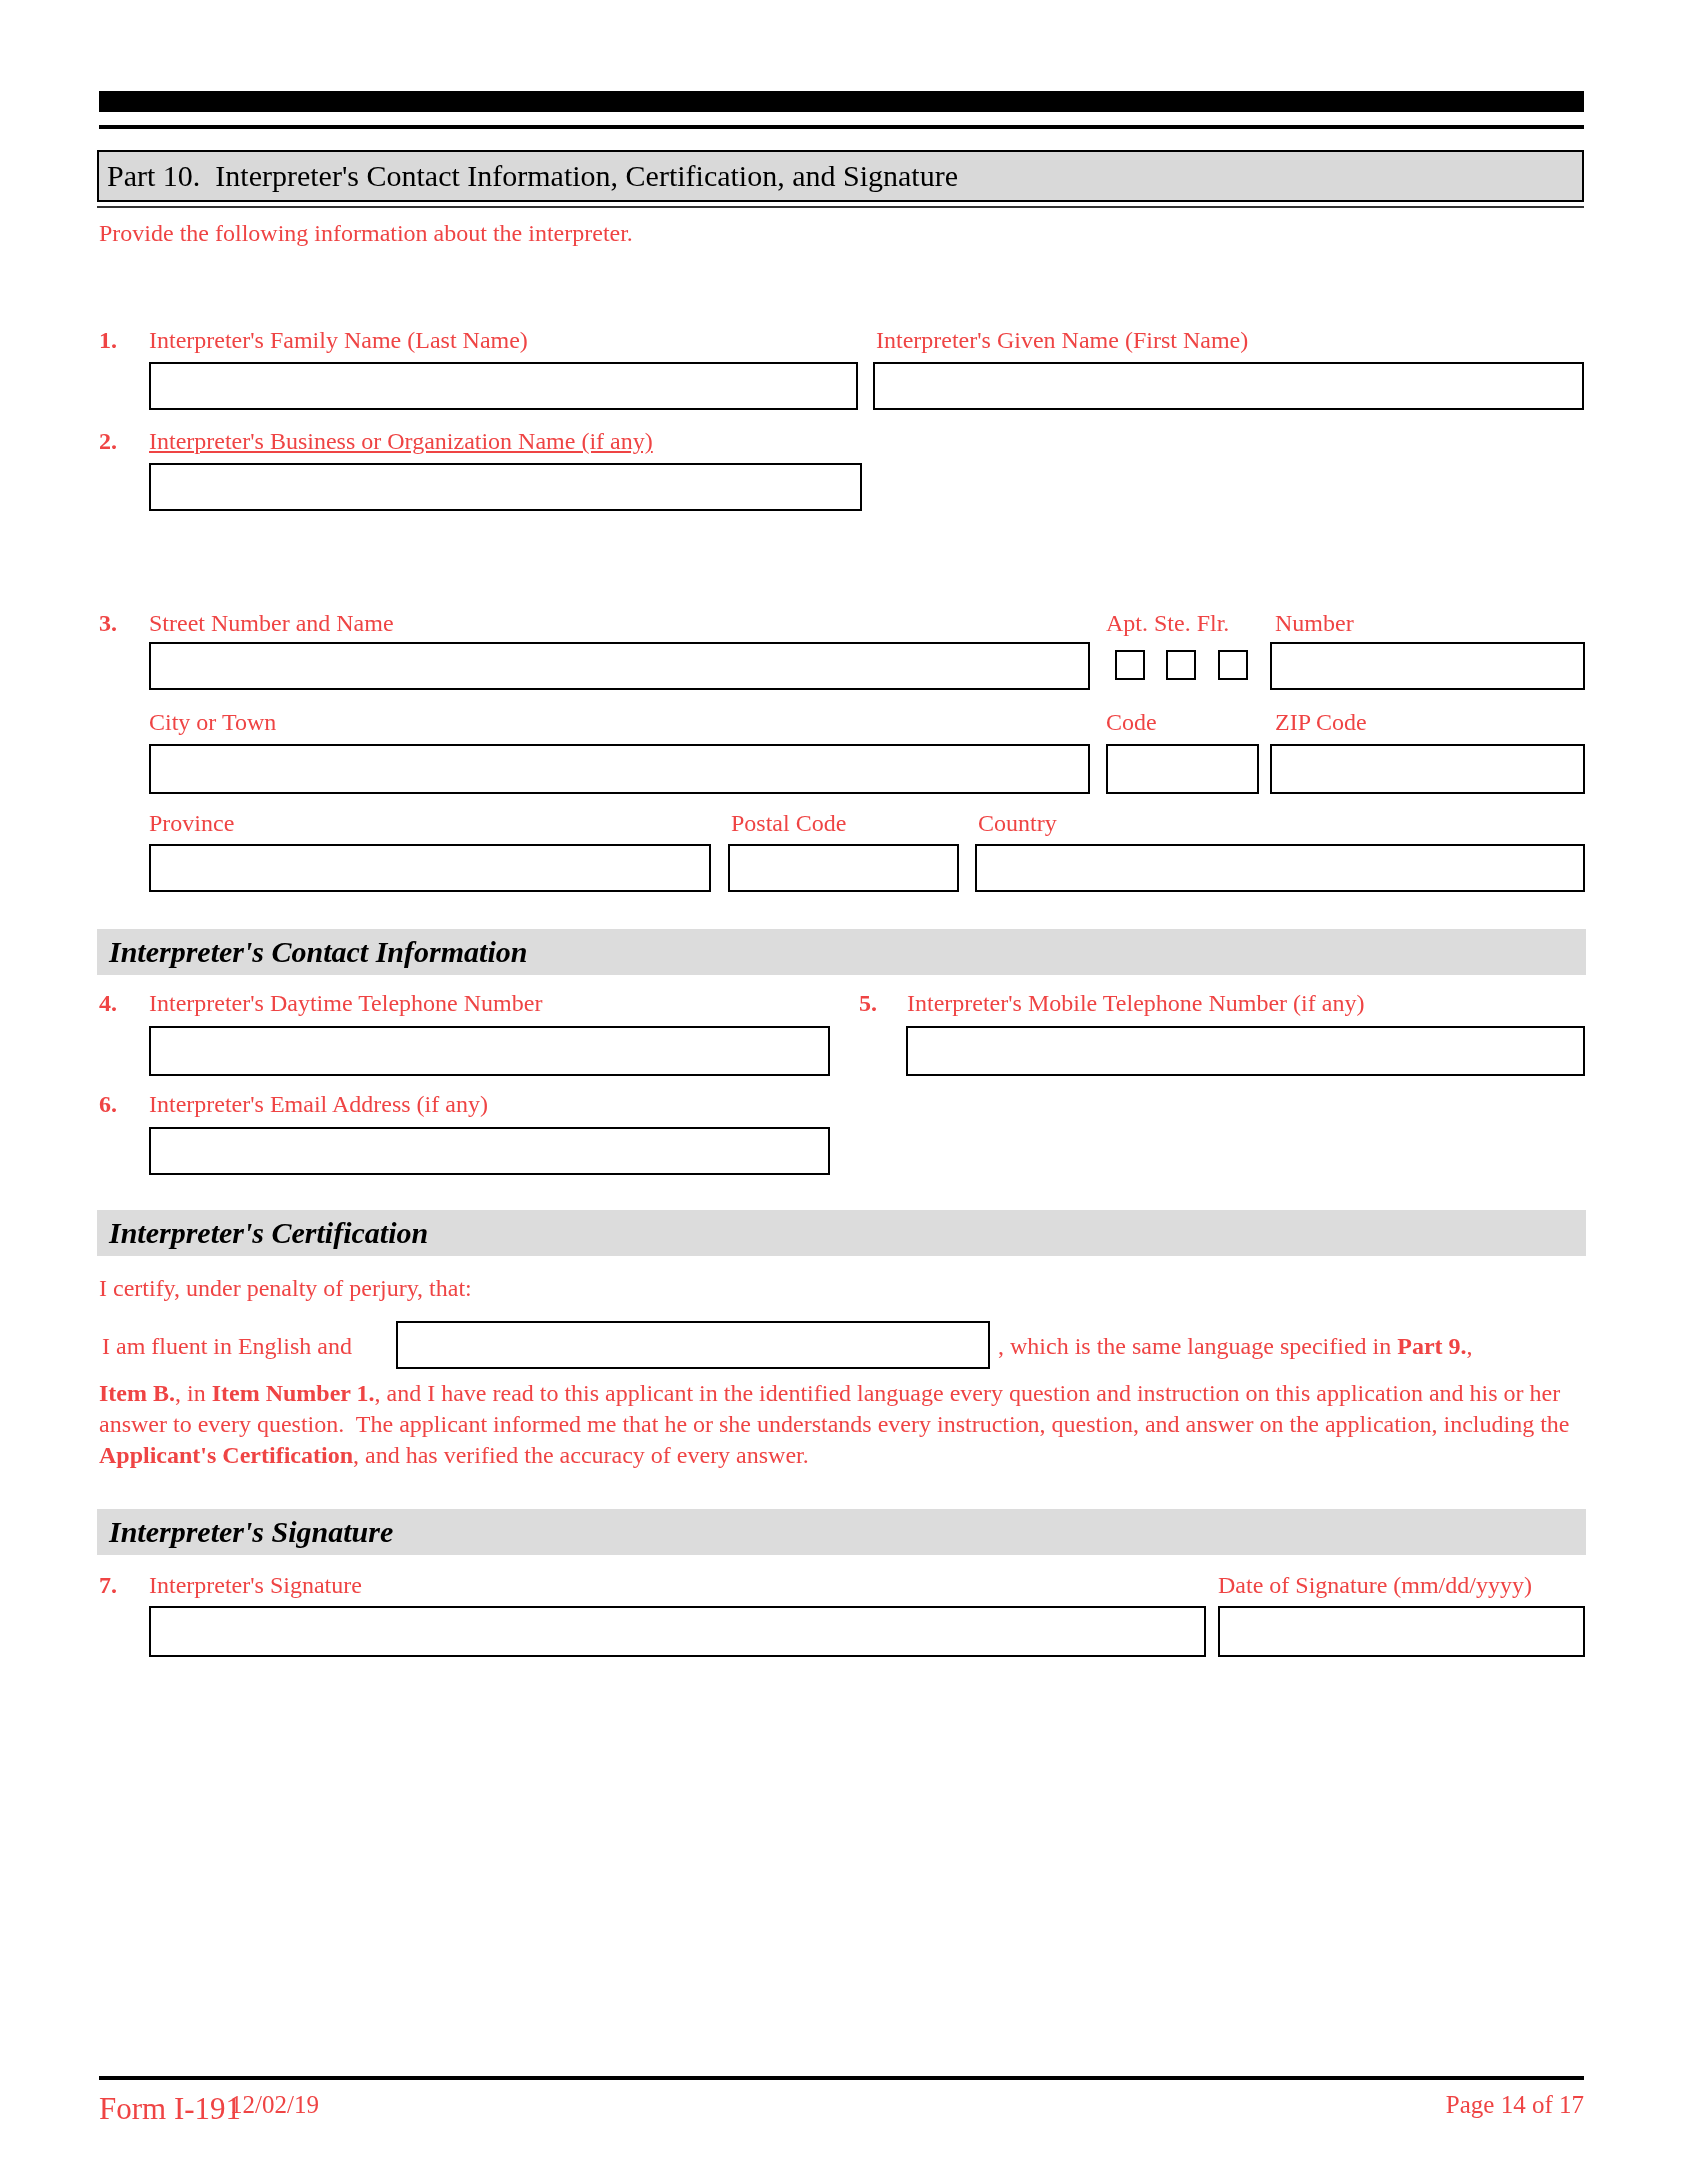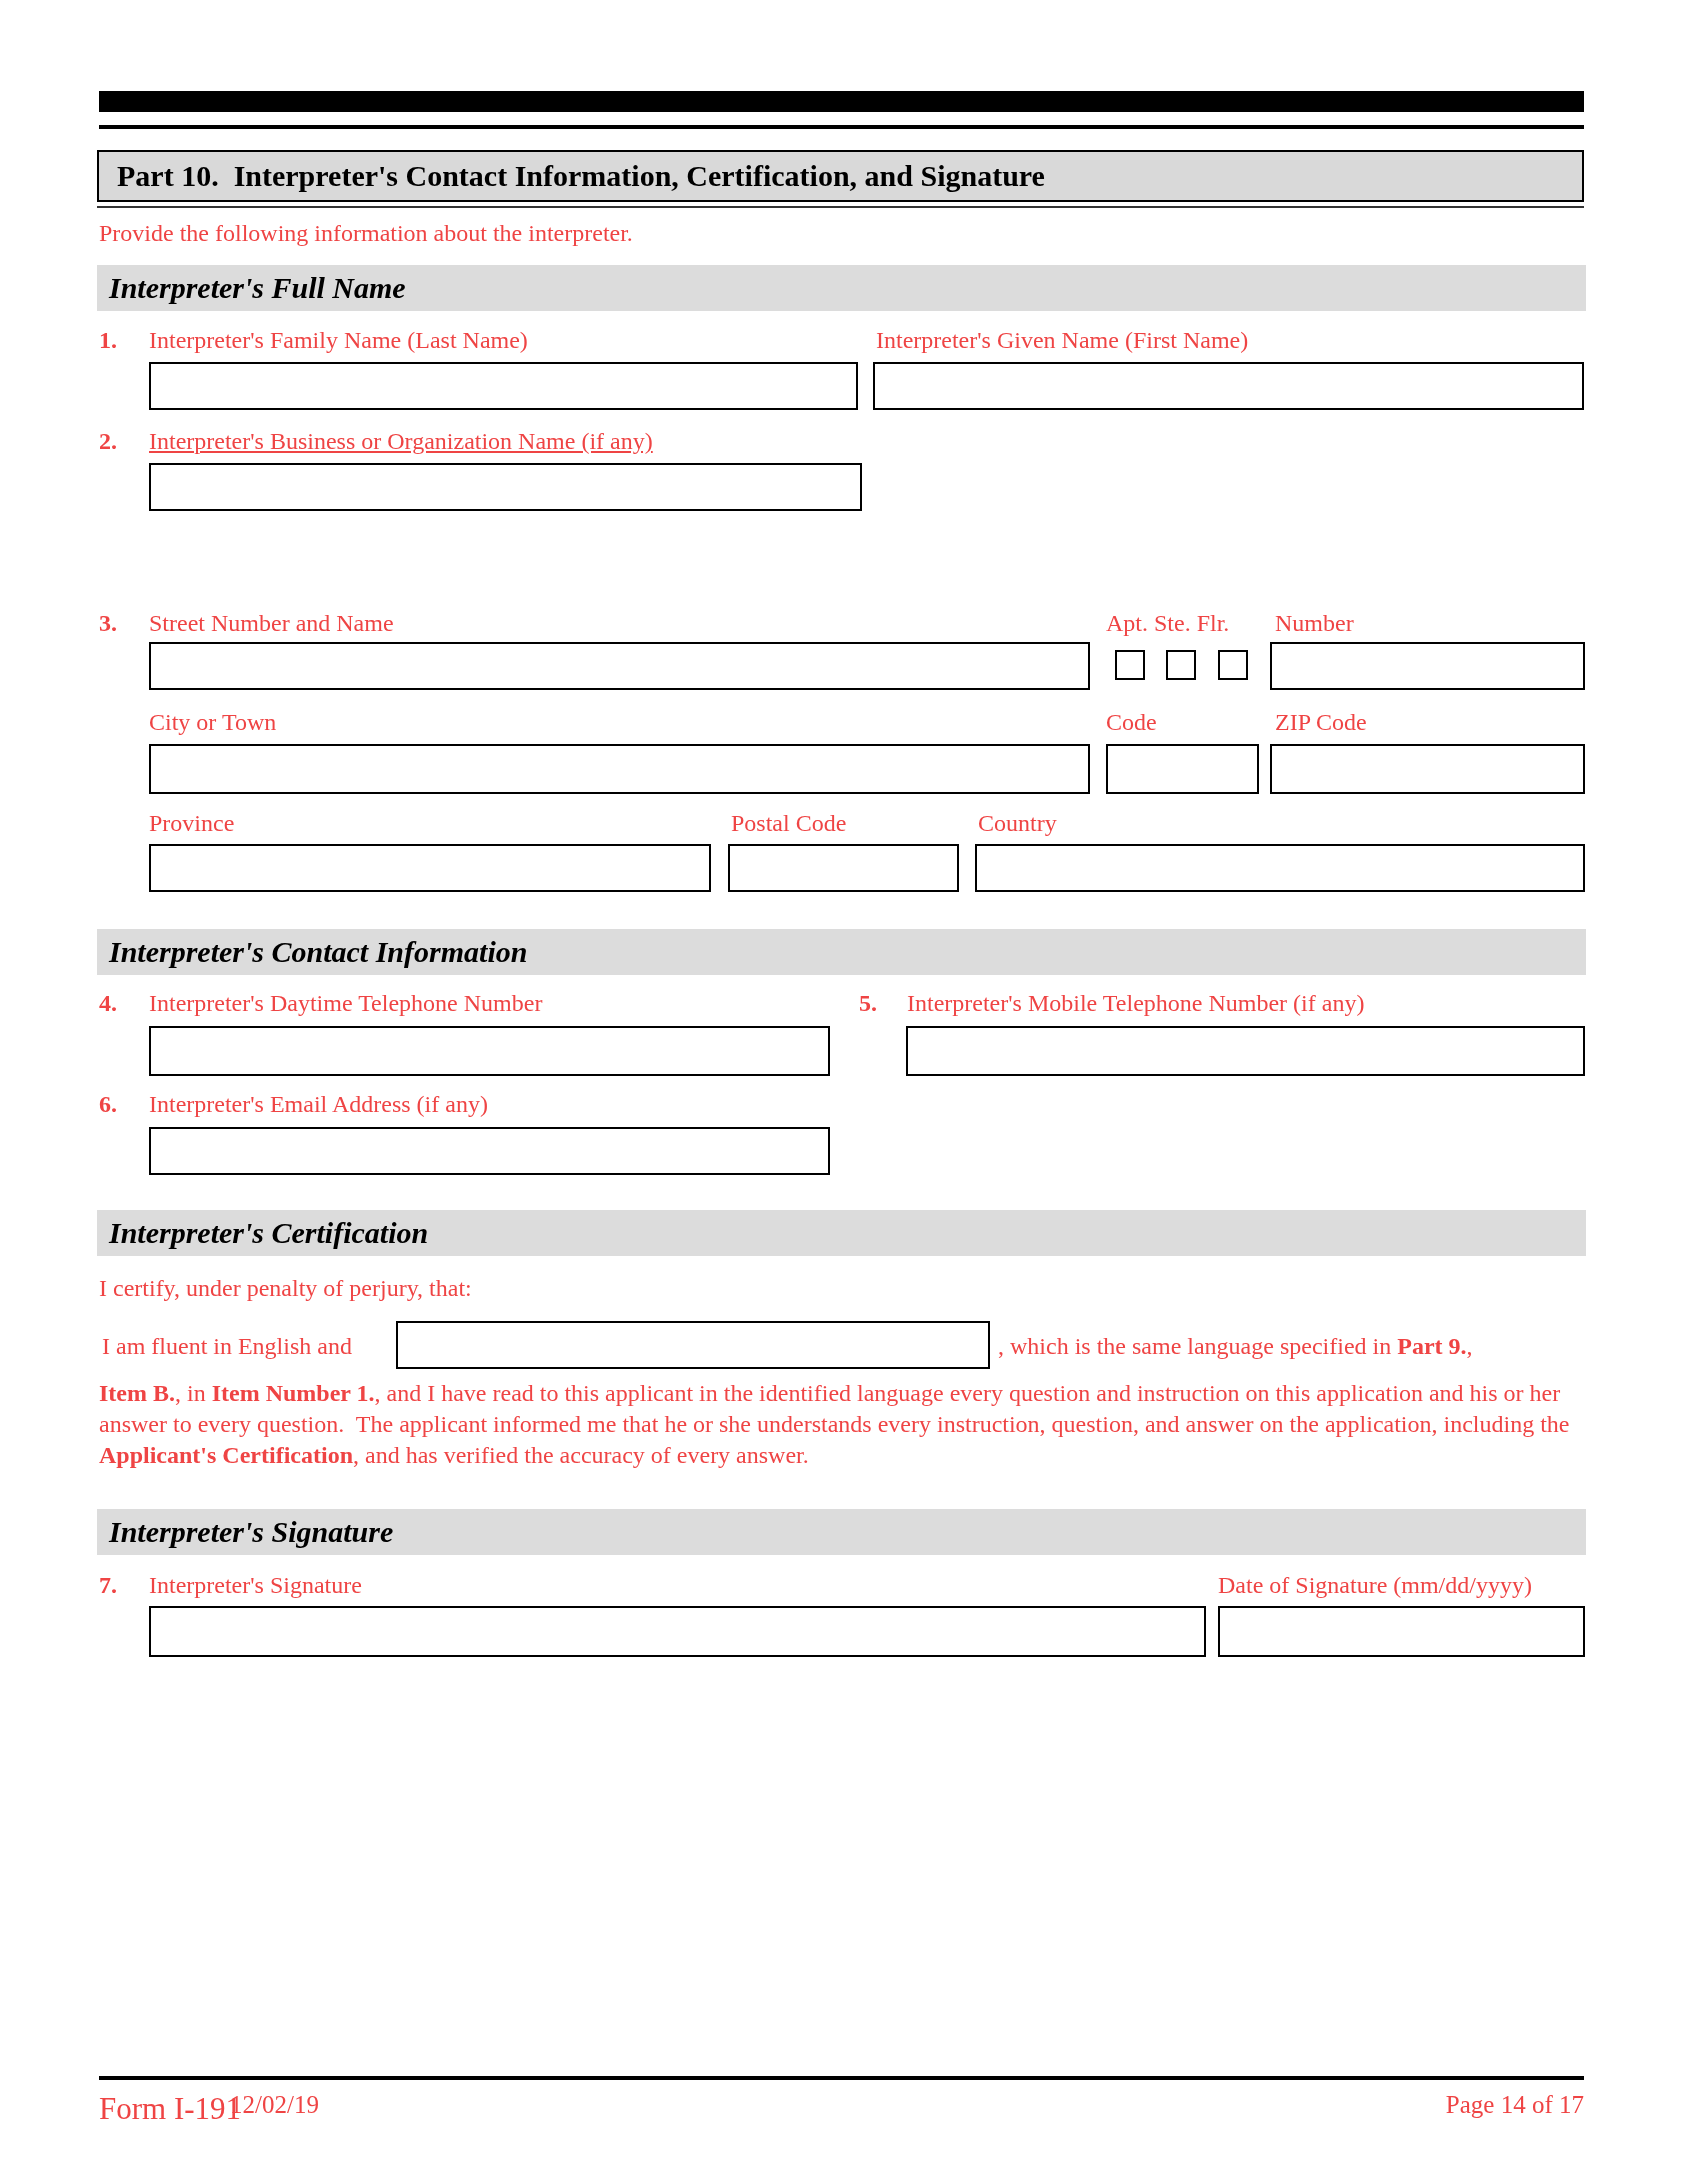--- a/index.html
+++ b/index.html
@@ -13,21 +13,21 @@
   .wrap { white-space:pre-wrap; }
   .band {
     position:absolute; left:97px; width:1489px; height:46px;
     background:#dcdcdc; display:flex; align-items:center;
   }
   .band > span { font-size:30px; font-weight:bold; font-style:italic; padding-left:12px; white-space:pre; }
   .part-header {
     position:absolute; left:97px; top:150px; width:1483px; height:48px;
     background:#d9d9d9; border:2px solid #000; display:flex; align-items:center;
   }
-  .part-header > span { font-size:30px; font-weight:bold; padding-left:18px; white-space:pre-wrap; }
+  .part-header > span { font-size:30px; font-weight:normal; padding-left:8px; white-space:pre-wrap; }
   .field {
     position:absolute; border:2px solid #000; background:#fff;
     font-family:"Liberation Serif", serif; font-size:24px; padding:0 8px; box-sizing:border-box;
   }
   .checkbox {
     position:absolute; width:30px; height:30px; border:2px solid #000;
     background:#fff; box-sizing:border-box; cursor:pointer;
   }
 </style>
 </head>
@@ -38,23 +38,20 @@
   <div class="bar" style="left:99px;top:91px;width:1485px;height:21px;"></div>
   <div class="bar" style="left:99px;top:125px;width:1485px;height:4px;"></div>
 
   <div class="part-header">
     <span>Part 10.  Interpreter's Contact Information, Certification, and Signature</span>
   </div>
   <div class="bar" style="left:97px;top:206px;width:1487px;height:2px;background:#333;"></div>
 
   <div class="label" style="left:99px;top:220px;">Provide the following information about the interpreter.</div>
 
-  <div class="band" style="top:265px;">
-    <span>Interpreter's Full Name</span>
-  </div>
 
   <span class="label num" style="left:99px;top:327px;">1.</span>
   <span class="label" style="left:149px;top:327px;">Interpreter's Family Name (Last Name)</span>
   <span class="label" style="left:876px;top:327px;">Interpreter's Given Name (First Name)</span>
   <input type="text" class="field" style="left: 149px; top: 362px; width: 709px; height: 48px;" value="">
   <input type="text" class="field" style="left: 873px; top: 362px; width: 711px; height: 48px;" value="">
 
   <span class="label num" style="left:99px;top:428px;">2.</span>
   <span class="label" style="left:149px;top:428px;text-decoration:underline;">Interpreter's Business or Organization Name (if any)</span>
   <input type="text" class="field" style="left: 149px; top: 463px; width: 713px; height: 48px;" value="">

